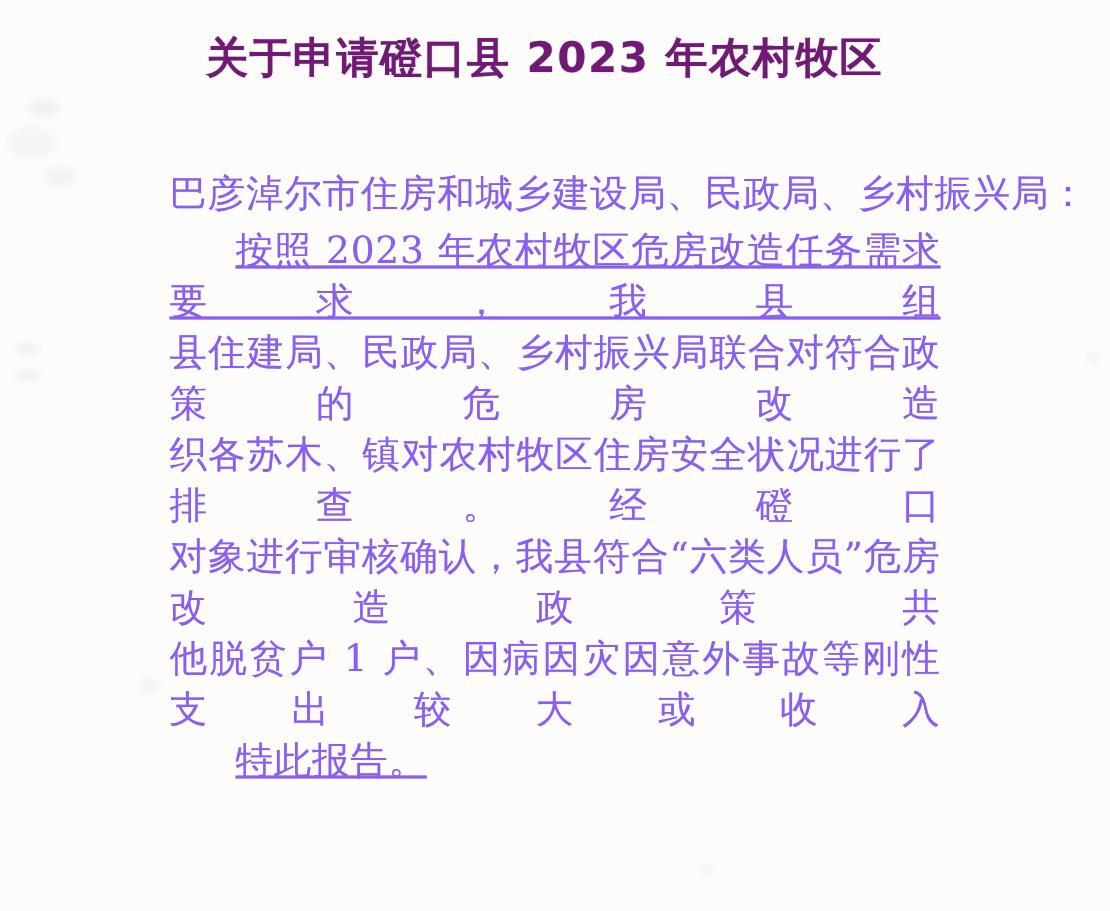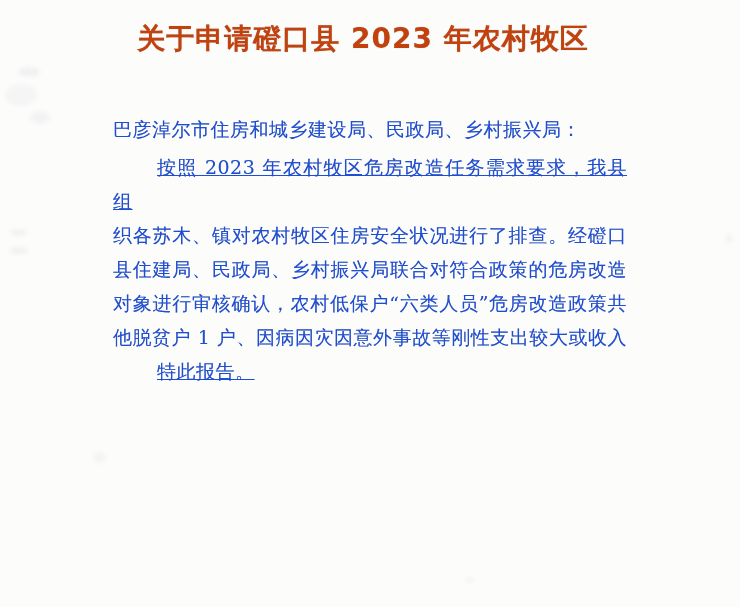--- a/index.html
+++ b/index.html
@@ -39,33 +39,33 @@
     position: absolute;
     top: 21px;
     left: 0;
     width: 726px;
     margin: 0;
     text-align: center;
     font-family: "DejaVu Sans", "Liberation Sans", sans-serif;
     font-weight: 700;
     font-size: 28px;
     line-height: 35px;
-    color: #c2410c;
+    color: #701a75;
     letter-spacing: 1px;
     text-shadow: 0 0 1px rgba(58, 58, 58, 0.35);
   }
   .bodytext {
     position: absolute;
     top: 112px;
     left: 113px;
     width: 514px;
-    font-size: 19px;
+    font-size: 25px;
     line-height: 34px;
     letter-spacing: 0.5px;
-    color: #1d4ed8;
+    color: #8b5cf6;
     text-shadow: 0 0 0.5px rgba(74, 74, 74, 0.4);
   }
   .paragraph { margin-top: 4px; }
   .line { white-space: nowrap; }
   .line.justify {
     white-space: normal;
     word-break: break-all;
     text-align: justify;
     text-align-last: justify;
     text-justify: inter-character;
@@ -88,22 +88,22 @@
 
   <h1 class="title">
     <div class="title-line">关于申请磴口县 2023 年农村牧区</div>
   </h1>
 
   <div class="bodytext">
     <div class="line">巴彦淖尔市住房和城乡建设局、民政局、乡村振兴局：</div>
 
     <div class="paragraph">
       <div class="line justify indent">按照 2023 年农村牧区危房改造任务需求要求，我县组</div>
+      <div class="line justify">县住建局、民政局、乡村振兴局联合对符合政策的危房改造</div>
       <div class="line justify">织各苏木、镇对农村牧区住房安全状况进行了排查。经磴口</div>
-      <div class="line justify">县住建局、民政局、乡村振兴局联合对符合政策的危房改造</div>
-      <div class="line justify">对象进行审核确认，农村低保户“六类人员”危房改造政策共</div>
+      <div class="line justify">对象进行审核确认，我县符合“六类人员”危房改造政策共</div>
       <div class="line justify">他脱贫户 1 户、因病因灾因意外事故等刚性支出较大或收入</div>
     </div>
 
     <div class="line indent">特此报告。</div>
   </div>
 
 </div>
 
 </body></html>

